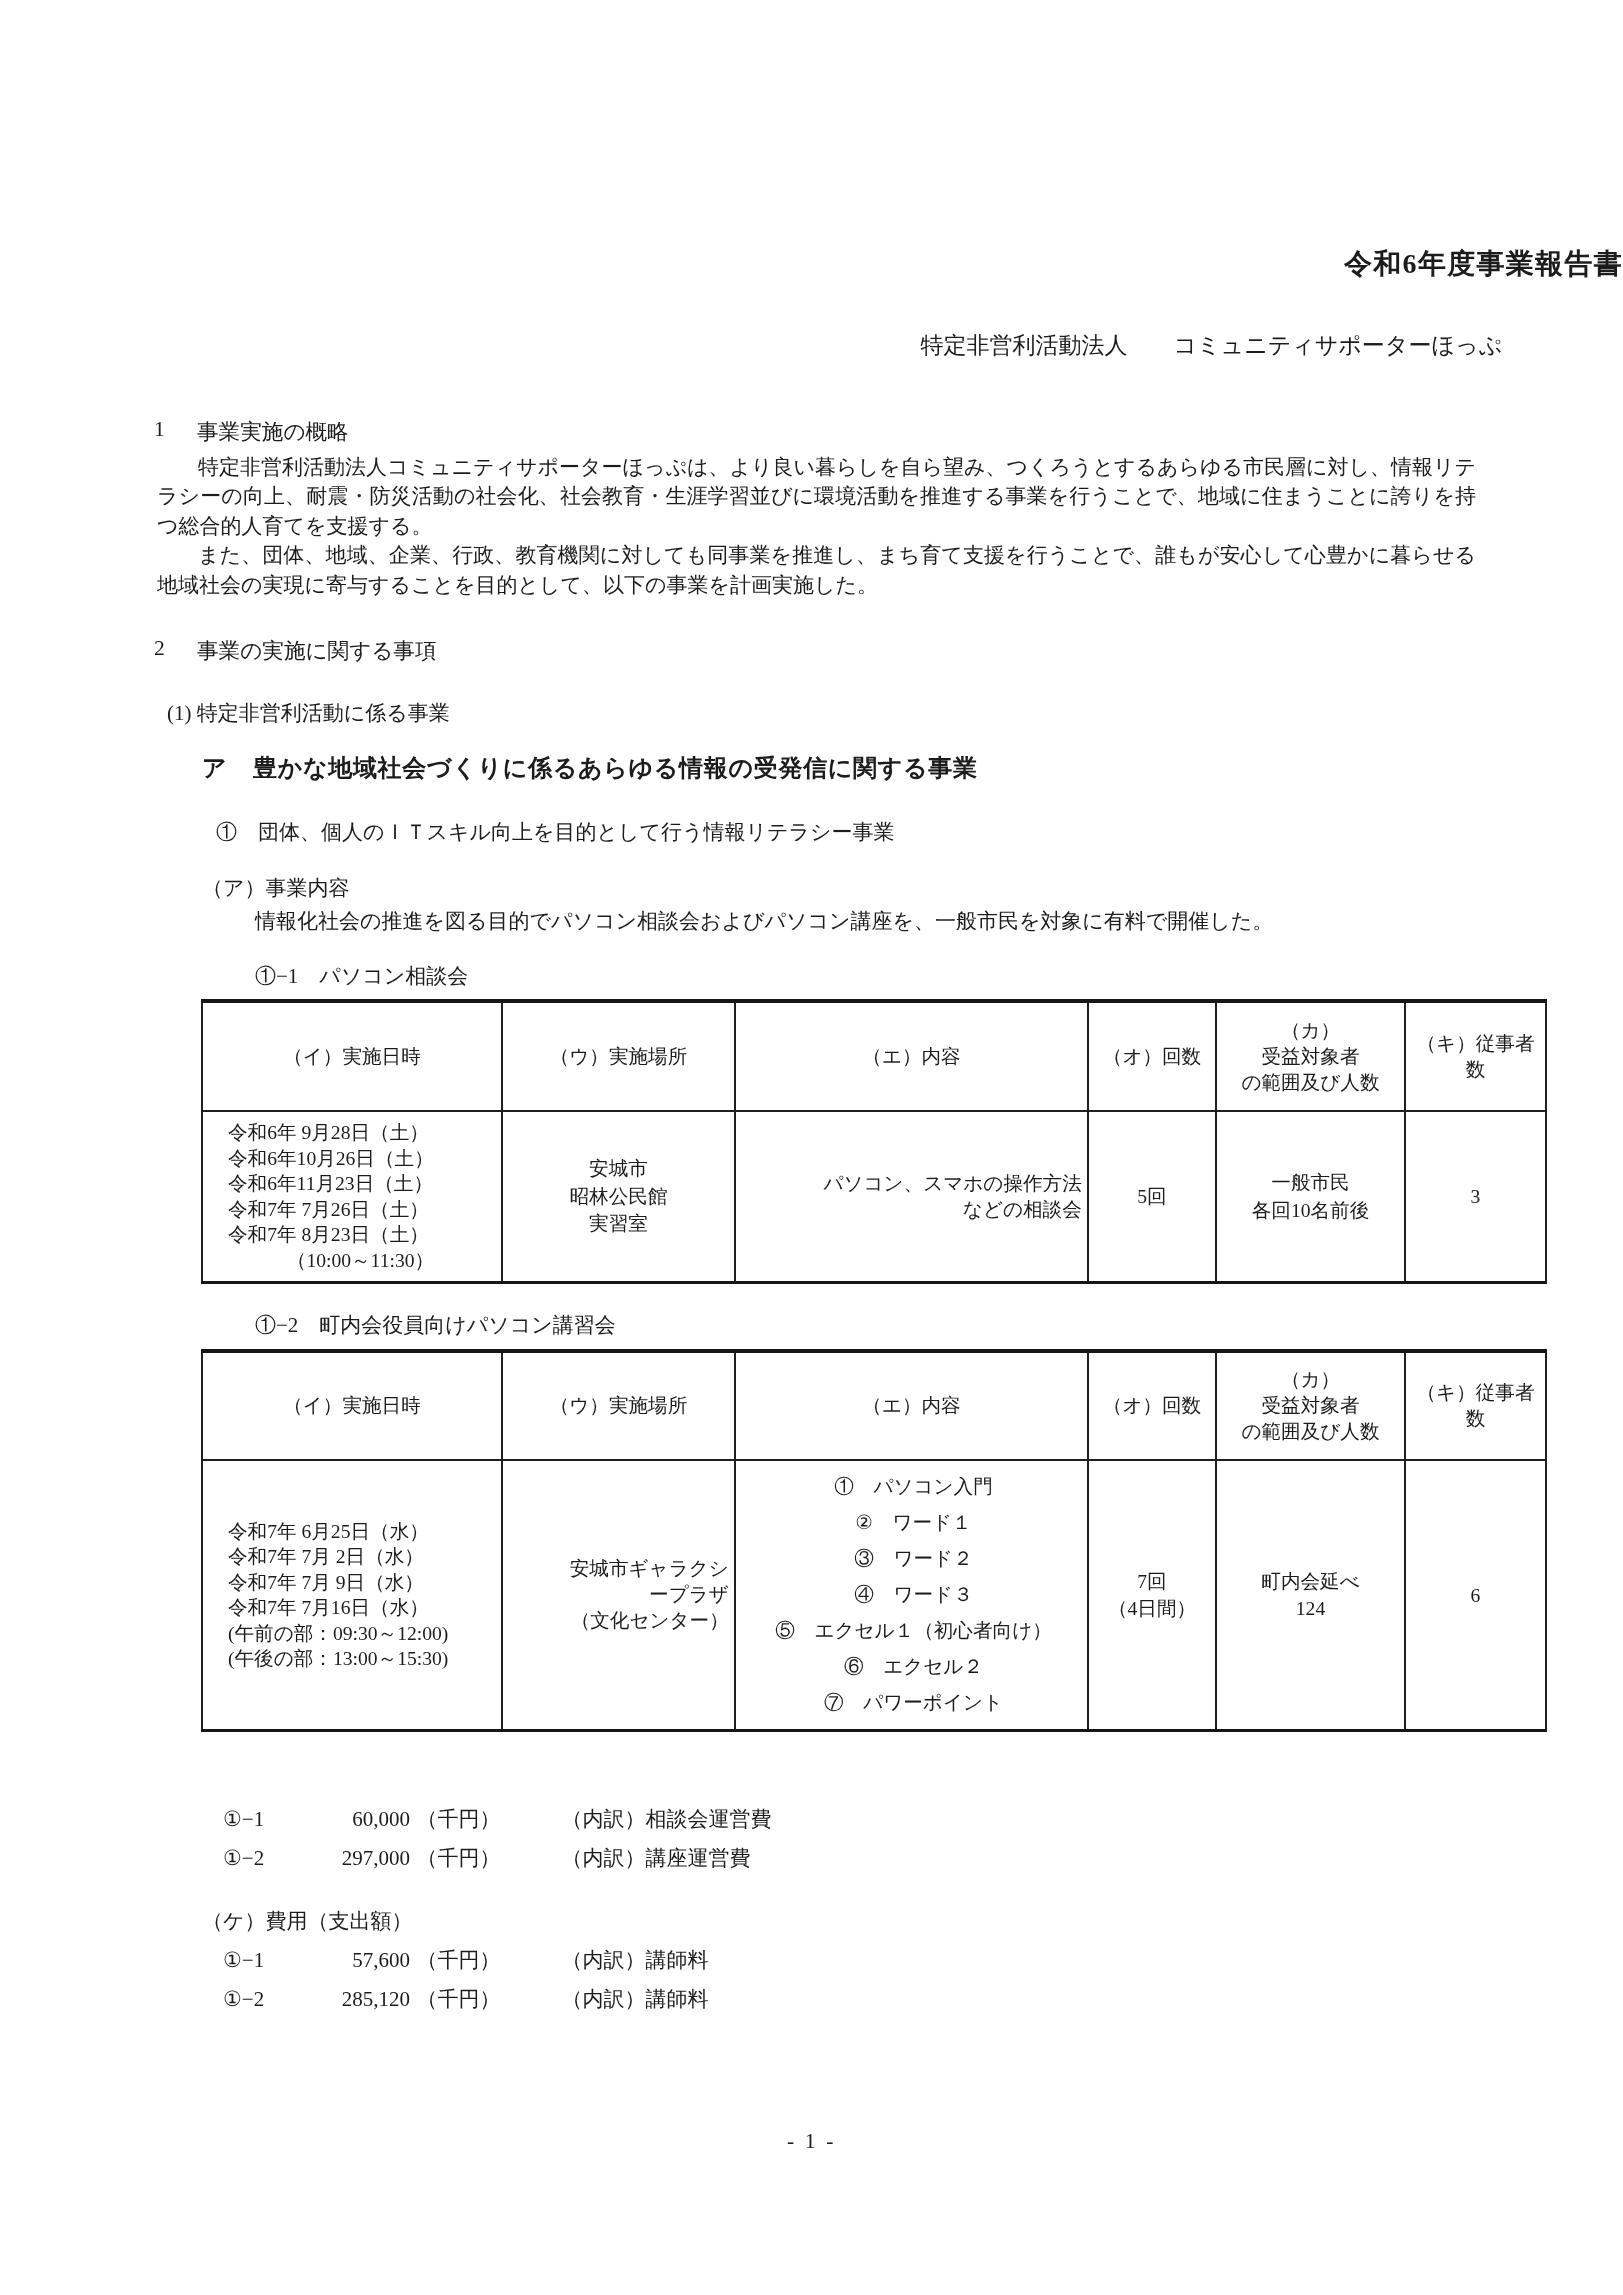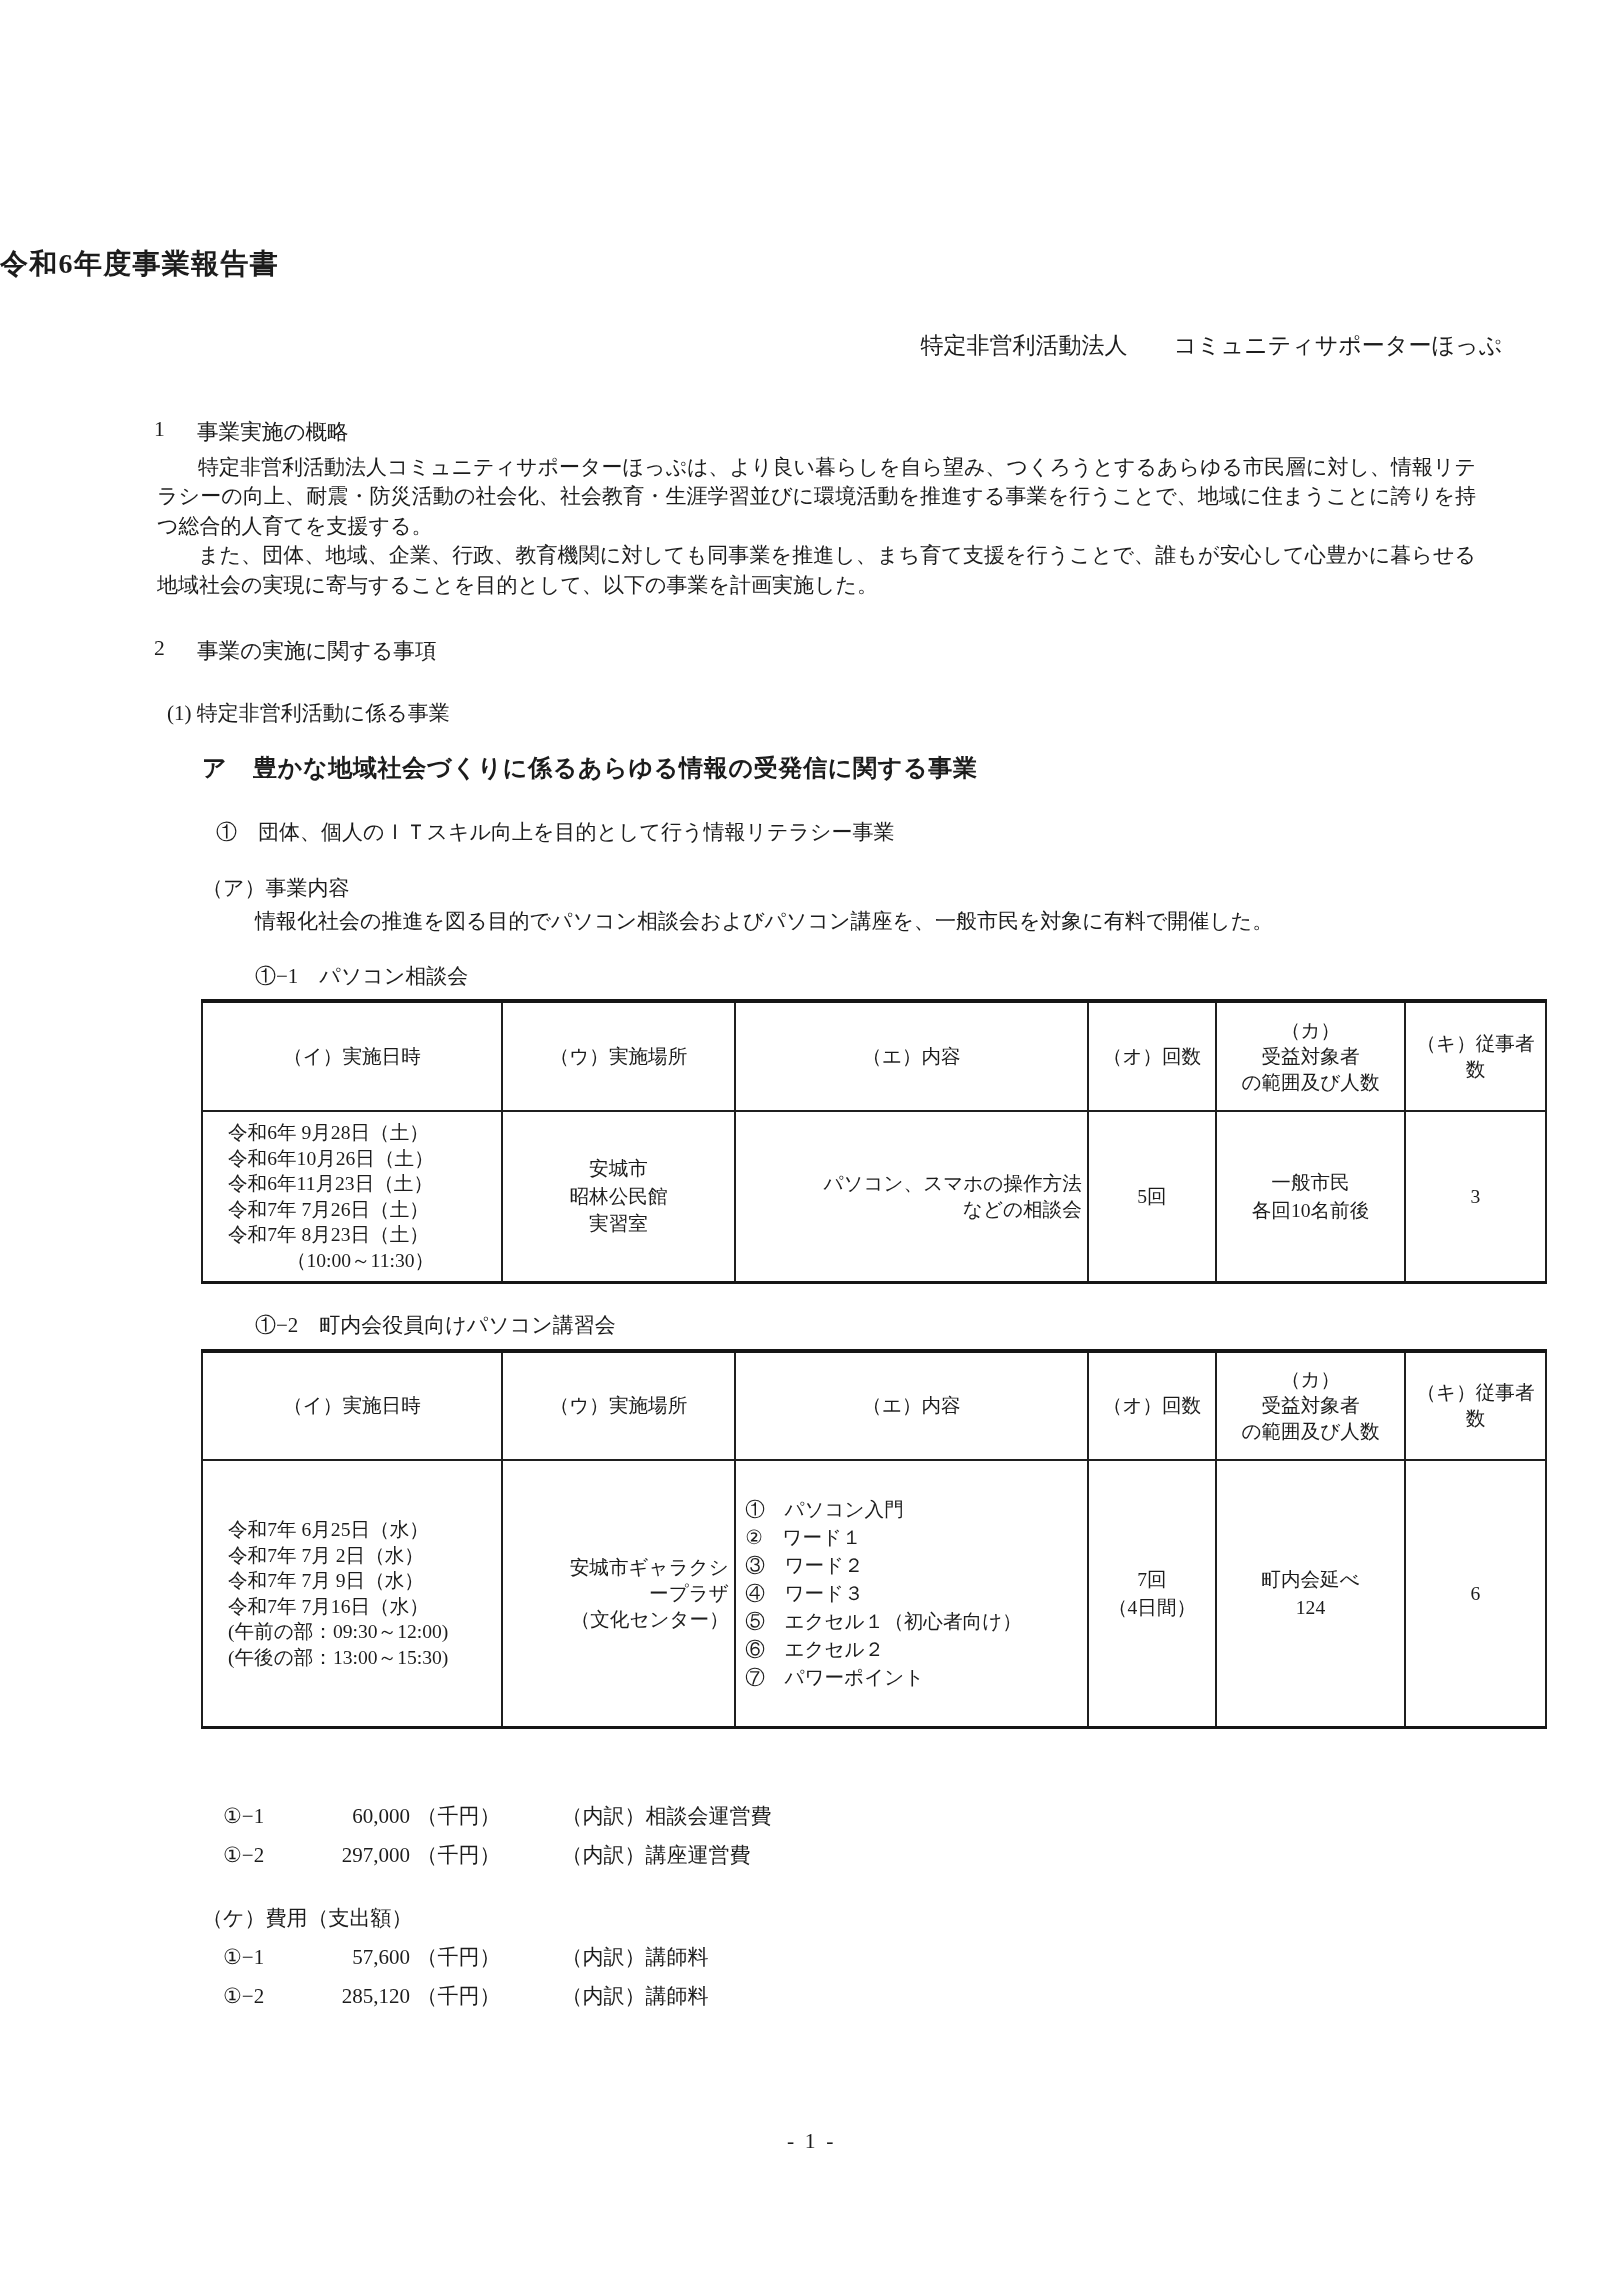--- a/index.html
+++ b/index.html
@@ -7,21 +7,21 @@
     position:relative;
     width:1623px; height:2295px;
     margin:0 auto;
     background:#ffffff;
     color:#1c1c1c;
     font-family:"Liberation Serif","DejaVu Serif",serif;
     overflow:hidden;
   }
   .doc-title {
     margin:245px 0 0 0;
-    text-align:left;
+    text-align:right;
     font-size:28px; font-weight:bold;
     letter-spacing:1.3px;
   }
   .doc-subtitle {
     margin-top:7.9px;
     text-align:center;
     font-size:21.6px;
   }
   .org-line {
     margin-top:47px;
@@ -69,21 +69,21 @@
     text-align:center; vertical-align:middle;
     line-height:26px;
     padding:14.4px 2.6px;
   }
   table.report td { vertical-align:middle; padding:7.9px 5.2px; }
   .t1 td { height:151px; }
   .t2 td { height:249px; }
   .cell-dates { text-align:left; padding-left:25px !important; line-height:25.5px; white-space:pre; }
   .cell-center { text-align:center; line-height:27.5px; }
   .cell-content { text-align:right; padding-left:10.5px !important; line-height:26px; }
-  .cell-list { text-align:left; padding-left:9.2px !important; line-height:28px; }
+  .cell-list { text-align:center; padding-left:9.2px !important; line-height:36px; }
   .money-head { padding-left:202px; font-size:21px; }
   .money-row {
     display:flex; align-items:baseline;
     padding-left:223px; font-size:21px;
     margin-top:11px;
   }
   .money-label { width:77px; }
   .money-amount { width:110px; text-align:right; }
   .money-unit { margin-left:6.5px; }
   .money-breakdown { margin-left:61px; }

